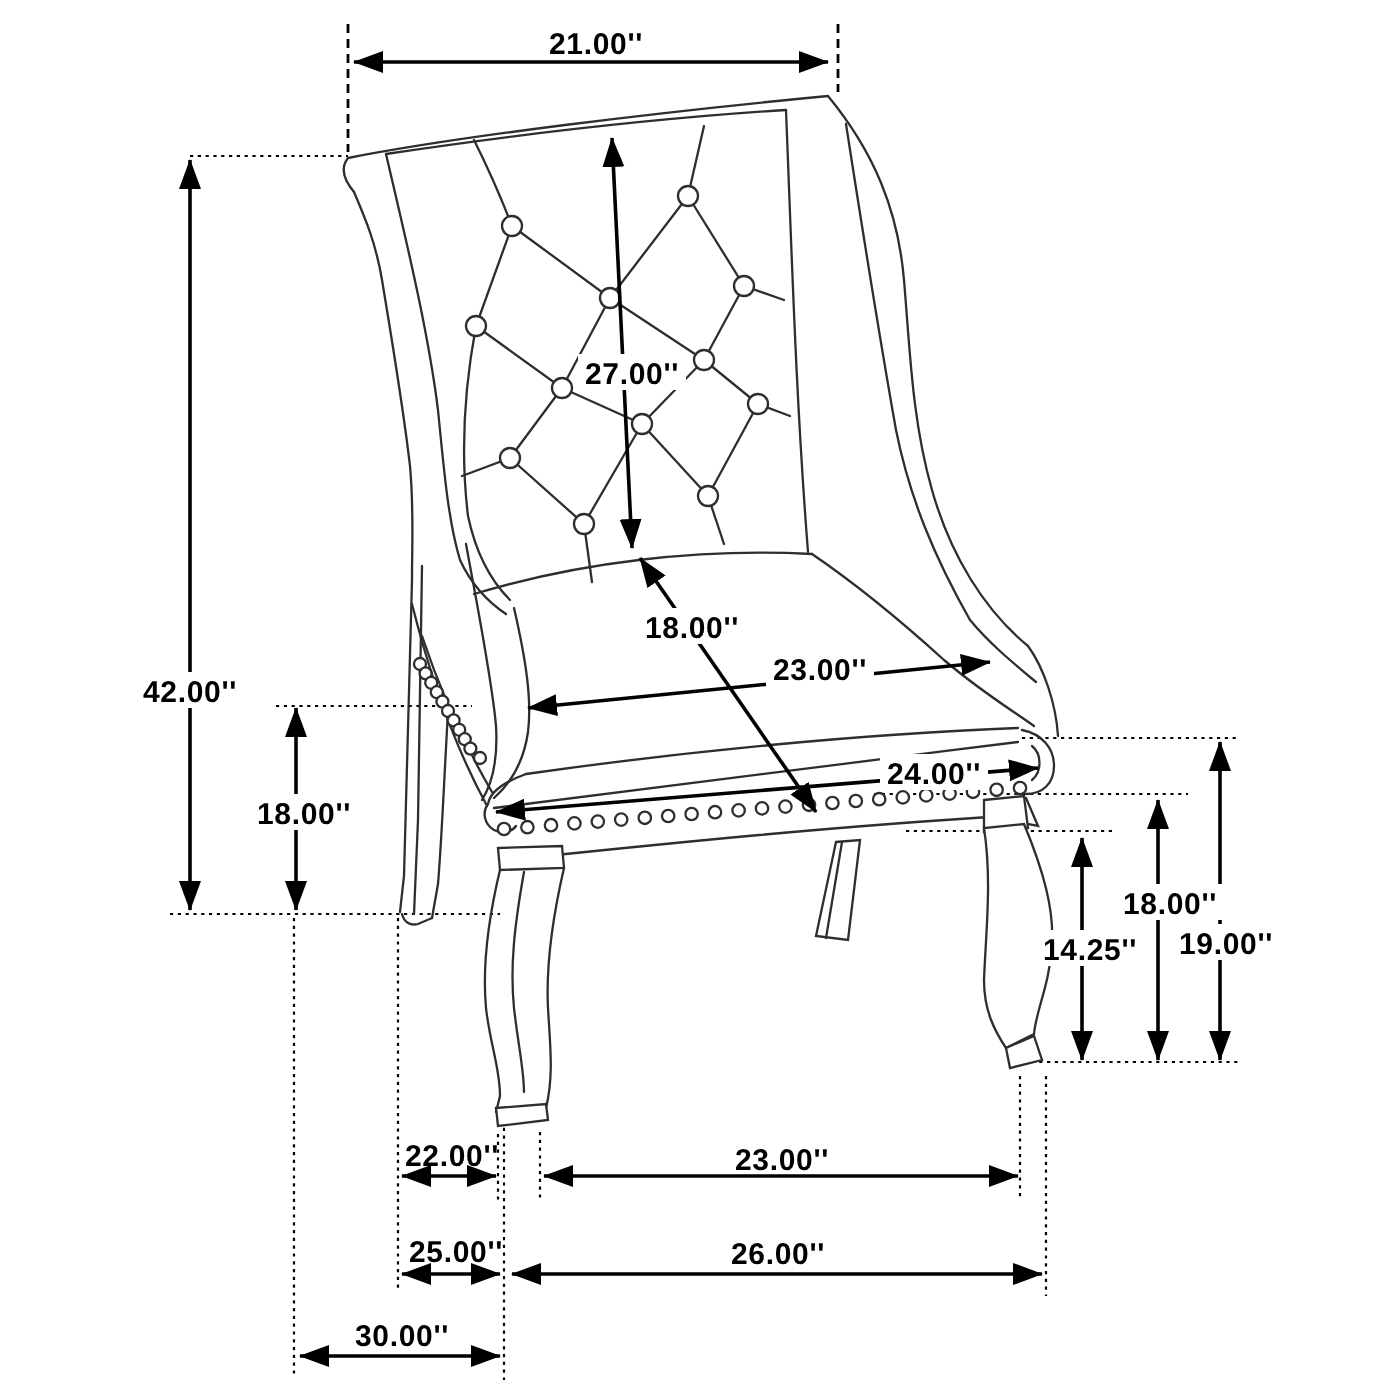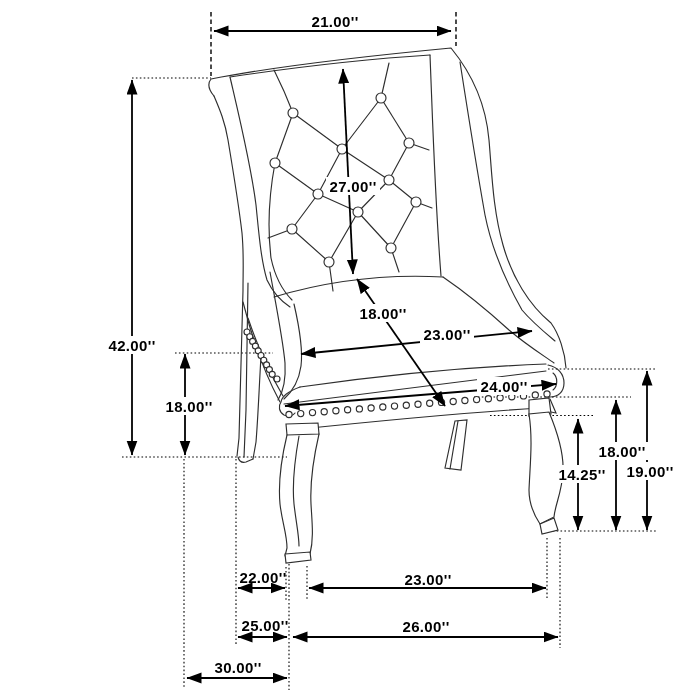--- a/index.html
+++ b/index.html
@@ -1,16 +1,16 @@
 <!DOCTYPE html>
 <html><head>
 <meta charset="utf-8">
 <style>
 html,body{margin:0;padding:0;background:#ffffff;}
-#stage{width:624px;height:700px;position:relative;font-family:"Liberation Sans",sans-serif;padding-left:37px;}
+#stage{width:624px;height:700px;position:relative;font-family:"Liberation Sans",sans-serif;}
 text{font-family:"Liberation Sans",sans-serif;font-weight:bold;font-size:15px;letter-spacing:0.35px;fill:#000;}
 .dim{stroke:#000;stroke-width:1.8;fill:none;}
 .dot{stroke:#000;stroke-width:1.1;fill:none;stroke-dasharray:1.6 2.3;}
 .dsh{stroke:#000;stroke-width:1.4;fill:none;stroke-dasharray:4.5 3;}
 .ch{stroke:#2e2e2e;stroke-width:1.15;fill:none;stroke-linecap:round;}
 .bt{stroke:#2e2e2e;stroke-width:1.15;fill:#fff;}
 .halo{fill:#fff;}
 </style>
 </head>
 <body>

